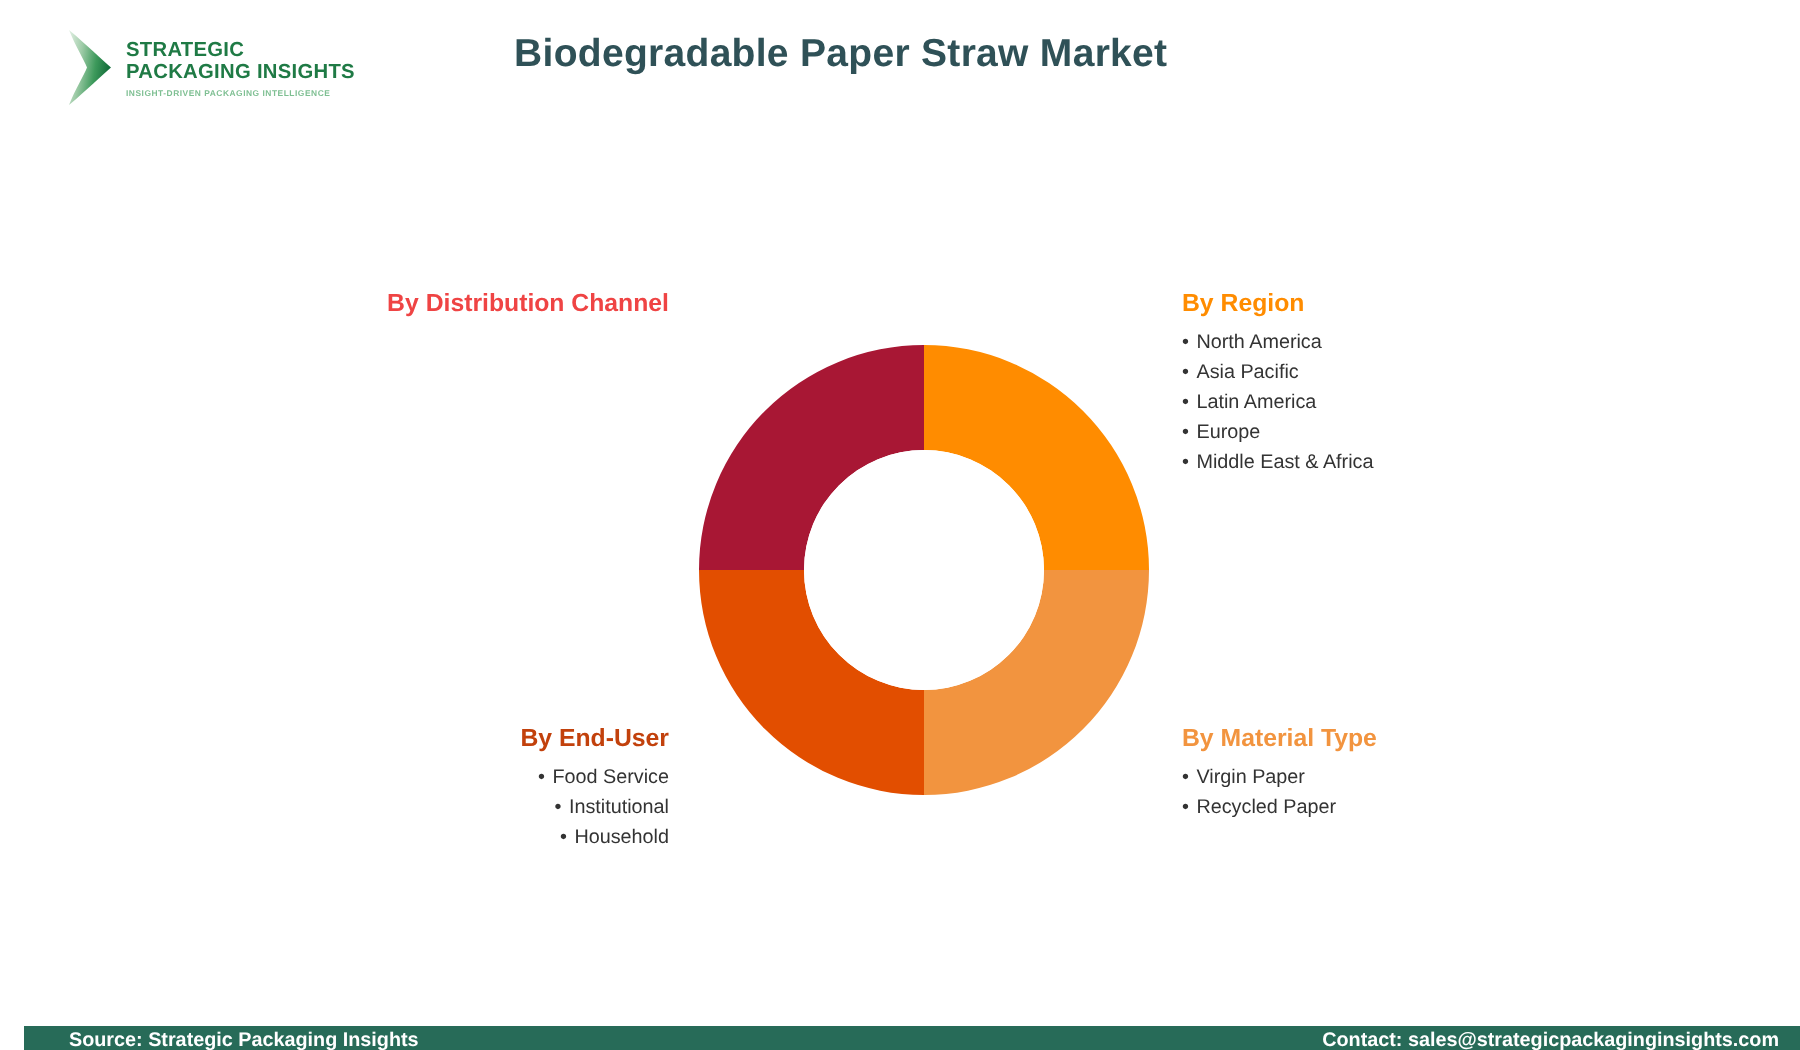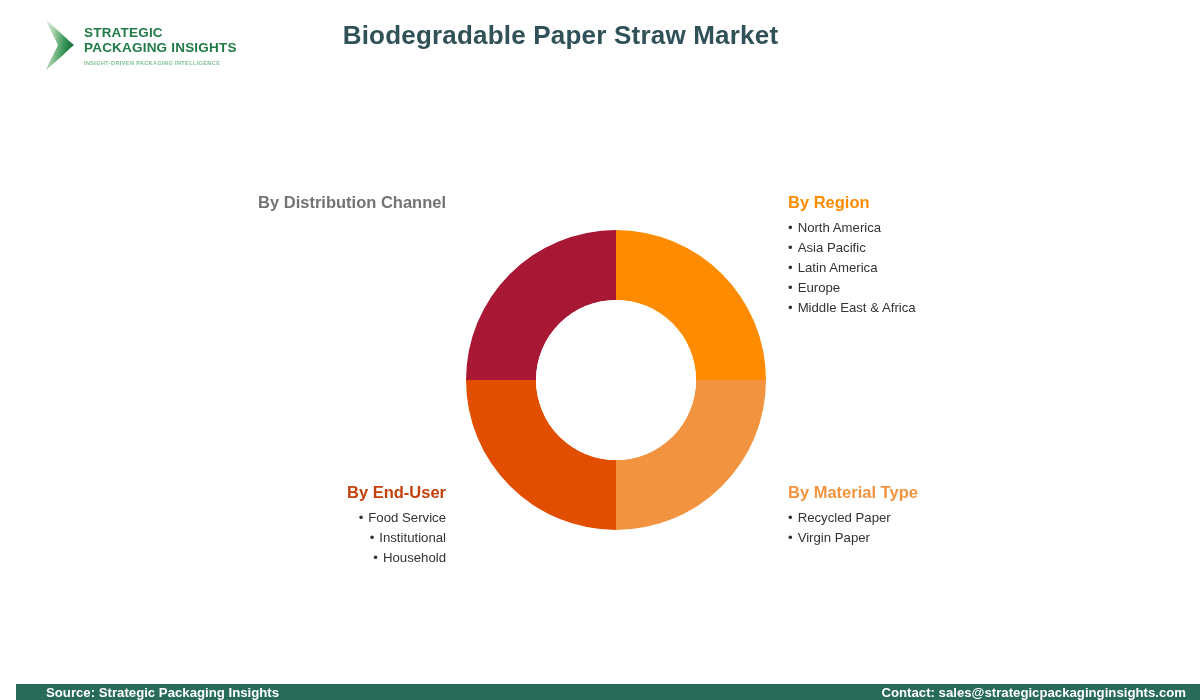--- a/index.html
+++ b/index.html
@@ -179,21 +179,21 @@
       <path d="M300,150 A150,150 0 0 1 150,300 L150,230 A80,80 0 0 0 230,150 Z" fill="#F2943F"></path>
 
       <path d="M150,300 A150,150 0 0 1 0,150 L70,150 A80,80 0 0 0 150,230 Z" fill="#E24E00"></path>
 
       <path d="M0,150 A150,150 0 0 1 150,0 L150,70 A80,80 0 0 0 70,150 Z" fill="#A81734"></path>
       <circle cx="150" cy="150" r="80" fill="#FFFFFF"></circle>
     </svg>
   </div>
 
   <div class="seg left" id="seg-distribution">
-    <div class="seg-title" style="color: #737373;">By Distribution Channel</div>
+    <div class="seg-title" style="color: #ef4444;">By Distribution Channel</div>
   </div>
 
   <div class="seg right" id="seg-region">
     <div class="seg-title" style="color: rgb(255, 140, 0);">By Region</div>
     <ul class="seg-list">
       <li><span class="bullet">•</span><span>North America</span></li>
       <li><span class="bullet">•</span><span>Asia Pacific</span></li>
       <li><span class="bullet">•</span><span>Latin America</span></li>
       <li><span class="bullet">•</span><span>Europe</span></li>
       <li><span class="bullet">•</span><span>Middle East &amp; Africa</span></li>
@@ -205,22 +205,22 @@
     <ul class="seg-list">
       <li><span class="bullet">•</span><span>Food Service</span></li>
       <li><span class="bullet">•</span><span>Institutional</span></li>
       <li><span class="bullet">•</span><span>Household</span></li>
     </ul>
   </div>
 
   <div class="seg right" id="seg-material">
     <div class="seg-title" style="color: rgb(242, 148, 63);">By Material Type</div>
     <ul class="seg-list">
+      <li><span class="bullet">•</span><span>Virgin Paper</span></li>
       <li><span class="bullet">•</span><span>Recycled Paper</span></li>
-      <li><span class="bullet">•</span><span>Virgin Paper</span></li>
     </ul>
   </div>
 
   <div class="footer" style="background: rgb(39, 107, 88);">
     <div class="footer-text">Source: Strategic Packaging Insights</div>
     <div class="footer-text">Contact: sales@strategicpackaginginsights.com</div>
   </div>
 
 </div>
 

